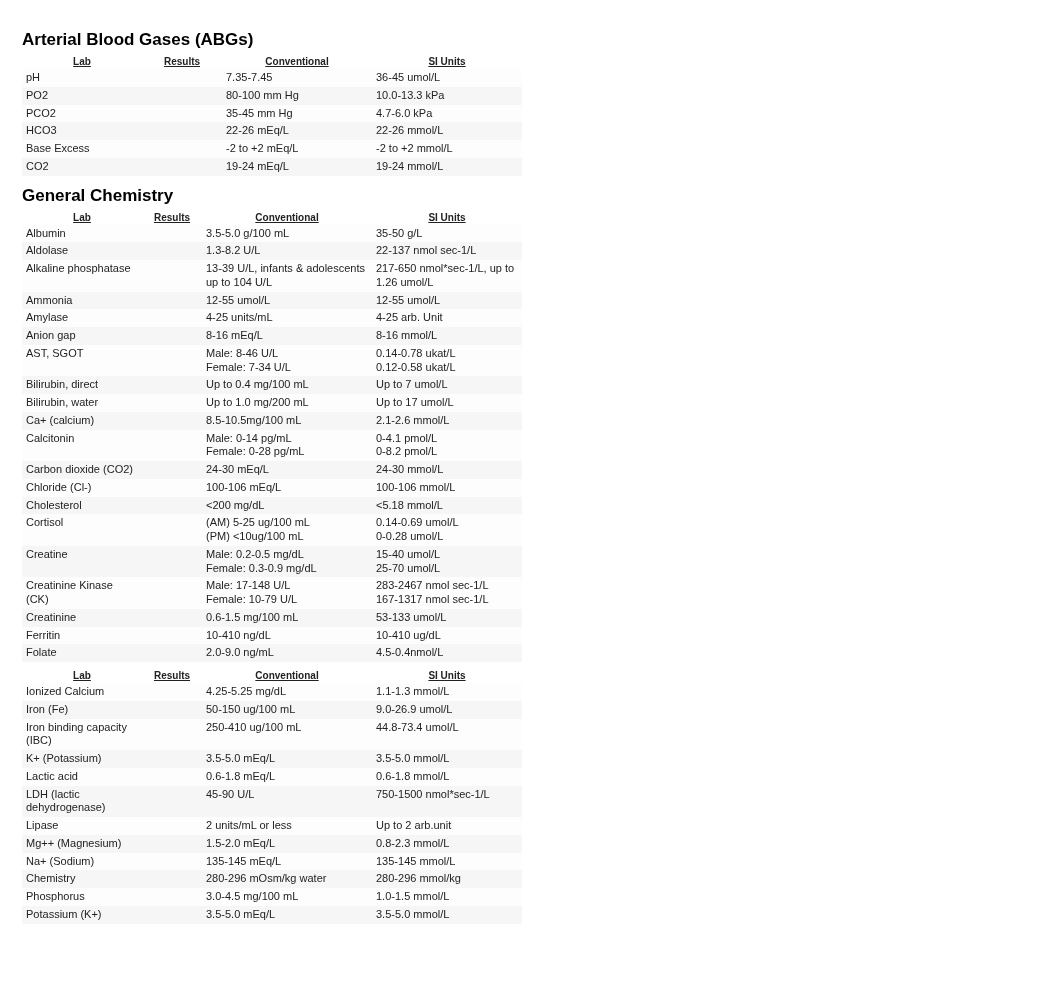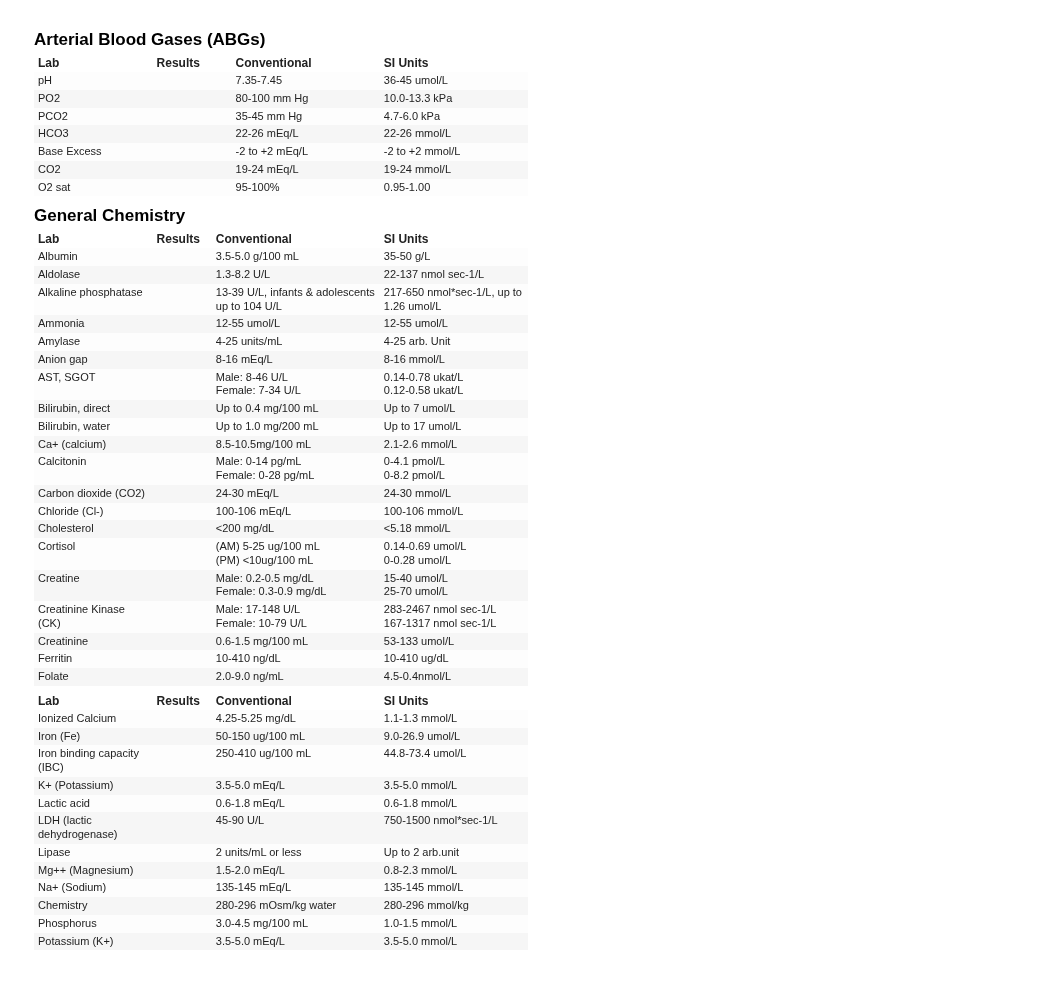--- a/index.html
+++ b/index.html
@@ -9,44 +9,45 @@
     height: 1001px;
     font-family: Arial, Helvetica, sans-serif;
     font-size: 11px;
     background: #fff;
     color: #222;
   }
   .page {
     position: relative;
     width: 1062px;
     height: 976px;
-    padding: 20px 0 0 34px;
+    padding: 20px 0 0 22px;
     box-sizing: border-box;
     column-count: 2;
     column-gap: 40px;
     column-fill: auto;
   }
   h2.section-title {
     font-size: 17px;
     font-weight: bold;
     margin: 10px 0 4px 0;
     color: #000;
   }
   table.lab-table {
     border-collapse: collapse;
     width: 100%;
     table-layout: fixed;
     margin-bottom: 6px;
   }
   table.lab-table th {
-    text-align: left;
+    text-align: center;
     font-weight: bold;
-    font-size: 12px;
+    font-size: 10px;
     padding: 2px 4px;
     vertical-align: top;
+    text-decoration: underline;
   }
   table.lab-table td {
     padding: 2px 4px;
     vertical-align: top;
     font-size: 11px;
     line-height: 1.25;
   }
   table.lab-table tr:nth-child(even) td {
     background: #f6f6f6;
   }
@@ -114,26 +115,20 @@
           <td></td>
           <td>-2 to +2 mEq/L</td>
           <td>-2 to +2 mmol/L</td>
         </tr>
         <tr>
           <td>CO2</td>
           <td></td>
           <td>19-24 mEq/L</td>
           <td>19-24 mmol/L</td>
         </tr>
-        <tr>
-          <td>O2 sat</td>
-          <td></td>
-          <td>95-100%</td>
-          <td>0.95-1.00</td>
-        </tr>
       </tbody>
   </table>
 
   <h2 class="section-title">General Chemistry</h2>
   <table class="lab-table">
     <colgroup>
       <col class="col-lab2">
         <col class="col-res2">
         <col class="col-conv2">
         <col class="col-si2">

